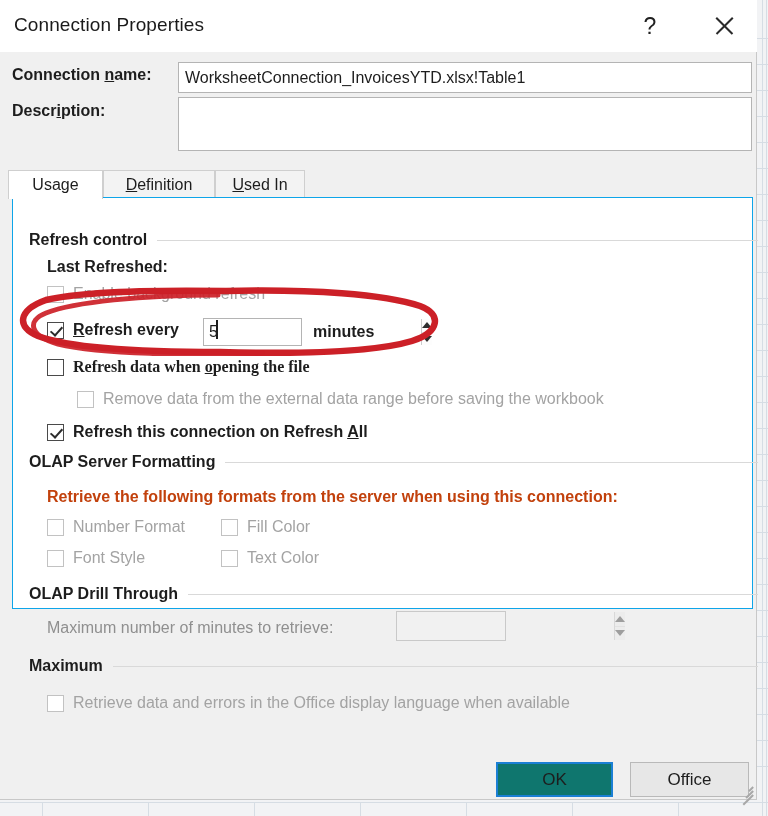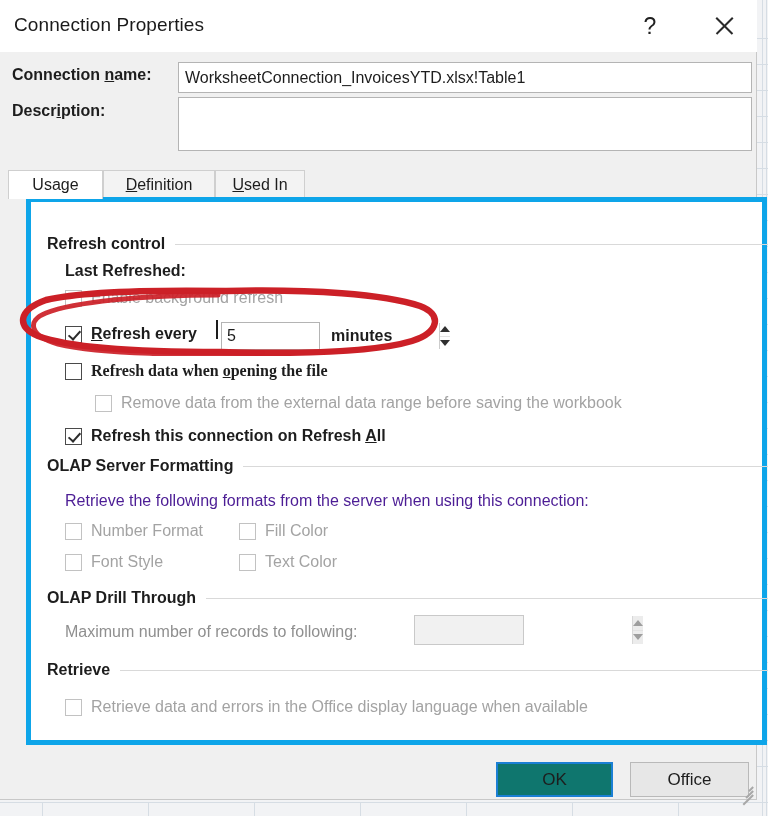--- a/index.html
+++ b/index.html
@@ -153,24 +153,24 @@
     border-color: #cfcfcf;
     z-index: 3;
     height: 29px;
   }
   #tab-usage      { left: 0px;   width: 95px; }
   #tab-definition { left: 95px;  width: 112px; }
   #tab-usedin     { left: 207px; width: 90px; justify-content: center; }
 
   #tabpanel {
     position: absolute;
-    left: 26px; top: 197px;
-    width: 741px; height: 548px;
-    background: #ffffff;
-    border: 5px solid #0ea5e9;
+    left: 12px; top: 197px;
+    width: 741px; height: 412px;
+    background: #ffffff;
+    border: 1px solid #0ea5e9;
     box-sizing: border-box;
   }
 
   
   .grouphdr {
     position: absolute;
     left: 16px;
     display: flex;
     align-items: center;
     width: 729px;
@@ -189,21 +189,21 @@
   }
 
   
   .txt {
     position: absolute;
     font-size: 16px;
     color: #1d1d1d;
     white-space: nowrap;
   }
   .txt.bold    { font-weight: bold; }
-  .txt.dim     { color: #4c1d95; }
+  .txt.dim     { color: #c2410c; font-weight: bold; }
   .txt.dim2    { color: #8f8f8f; }
 
   
   .cbrow {
     position: absolute;
     display: flex;
     align-items: center;
     white-space: nowrap;
   }
   .cbox {
@@ -475,35 +475,35 @@
     <div class="cbrow" style="left:208px; top:351px;">
       <span class="cbox disabled"></span>
       <span class="cblabel dim">Text Color</span>
     </div>
 
     <div class="grouphdr" style="top:387px;">
       <span class="gtext">OLAP Drill Through</span>
       <span class="grule"></span>
     </div>
 
-    <div class="txt dim2" style="left:34px; top:421px;">Maximum number of records to following:</div>
+    <div class="txt dim2" style="left:34px; top:421px;">Maximum number of minutes to retrieve:</div>
     <div class="spin disabled" style="left:383px; top:413px; width:110px; height:30px;">
       <input class="spin-field" type="text" value="" style="">
       <span class="spin-btns">
         <span class="sbtn">
             <i class="tri-up"></i>
           </span>
         <span class="sbtn">
             <i class="tri-dn"></i>
           </span>
       </span>
     </div>
 
     <div class="grouphdr" style="top:459px;">
-      <span class="gtext">Retrieve</span>
+      <span class="gtext">Maximum</span>
       <span class="grule"></span>
     </div>
 
     <div class="cbrow" style="left:34px; top:496px;">
       <span class="cbox disabled"></span>
       <span class="cblabel dim">Retrieve data and errors in the Office display language when available</span>
     </div>
   </div>
 
   <div class="btn" id="btn-ok">

